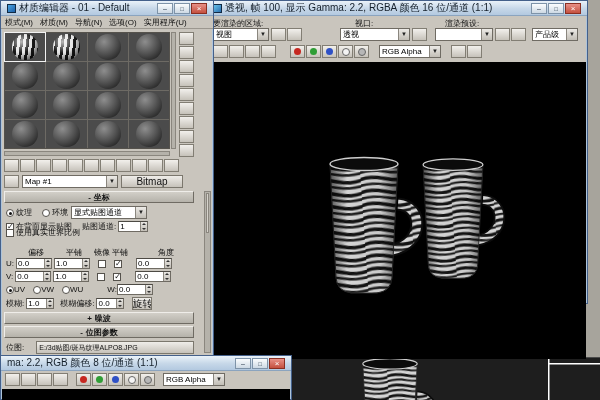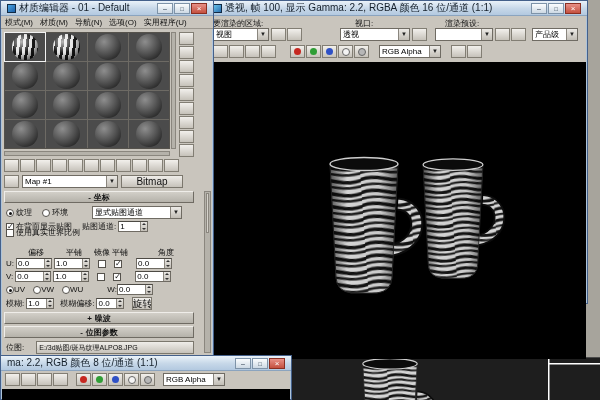--- a/index.html
+++ b/index.html
@@ -184,21 +184,21 @@
     <div class="abs" id="rpanel" style="left:3px;top:190px;width:192px;height:164px">
       <div class="rollout abs" style="left:0;top:0;width:190px">
         <span>-</span>
         <span>坐标</span>
       </div>
       <div class="abs row" style="left:2px;top:15px;gap:2px">
         <span class="rd on"></span>
         <span class="lab">纹理</span>
         <span class="rd" style="margin-left:8px"></span>
         <span class="lab">环境</span>
-        <span class="drop" style="width:90px;margin-left:22px">
+        <span class="drop" style="width:76px;margin-left:1px">
             <i class="v">显式贴图通道</i>
             <i class="da"></i>
           </span>
       </div>
       <div class="abs row" style="left:2px;top:30px;gap:2px">
         <span class="cb on"></span>
         <span class="lab">在背面显示贴图</span>
         <span class="lab" style="margin-left:8px">贴图通道:</span>
         <span class="fld" style="width:30px">
             <i class="v">1</i>

